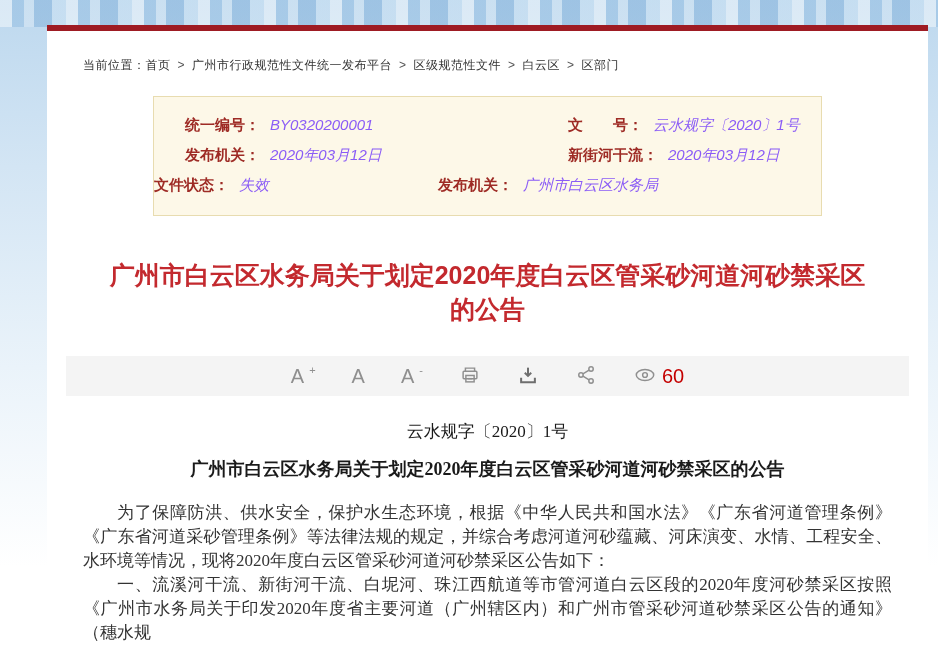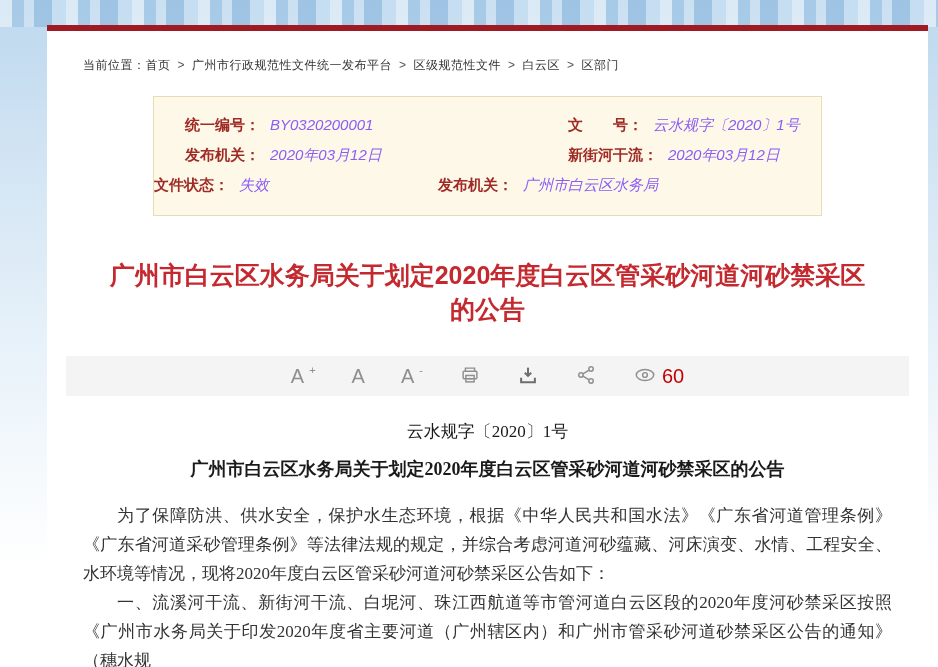--- a/index.html
+++ b/index.html
@@ -59,21 +59,21 @@
   .tool-btn sup { font-size:11px; position:relative; top:-6px; }
   .tool-btn svg { stroke:#8f8f8f; fill:none; stroke-width:1.6; }
   .tool-btn.dl svg { stroke:#6e6e6e; stroke-width:2.2; }
   .view-count { color:#c40000; font-size:20px; }
   
   .doc { font-family:"Liberation Serif", serif; color:#1a1a1a; }
   .doc-number { text-align:center; margin-top:24px; font-size:17px; }
   .doc-title  { text-align:center; margin-top:14px; font-size:18px; font-weight:bold; }
   .doc-body   { margin:20px 36px 0; }
   .doc-body p {
-    font-size:17px; line-height:29px; color:#333;
+    font-size:17px; line-height:24px; color:#333;
     text-align:justify; text-indent:2em;
   }
 </style>
 </head>
 <body>
 
 <div class="skyline"></div>
 
 <div class="card">
 

